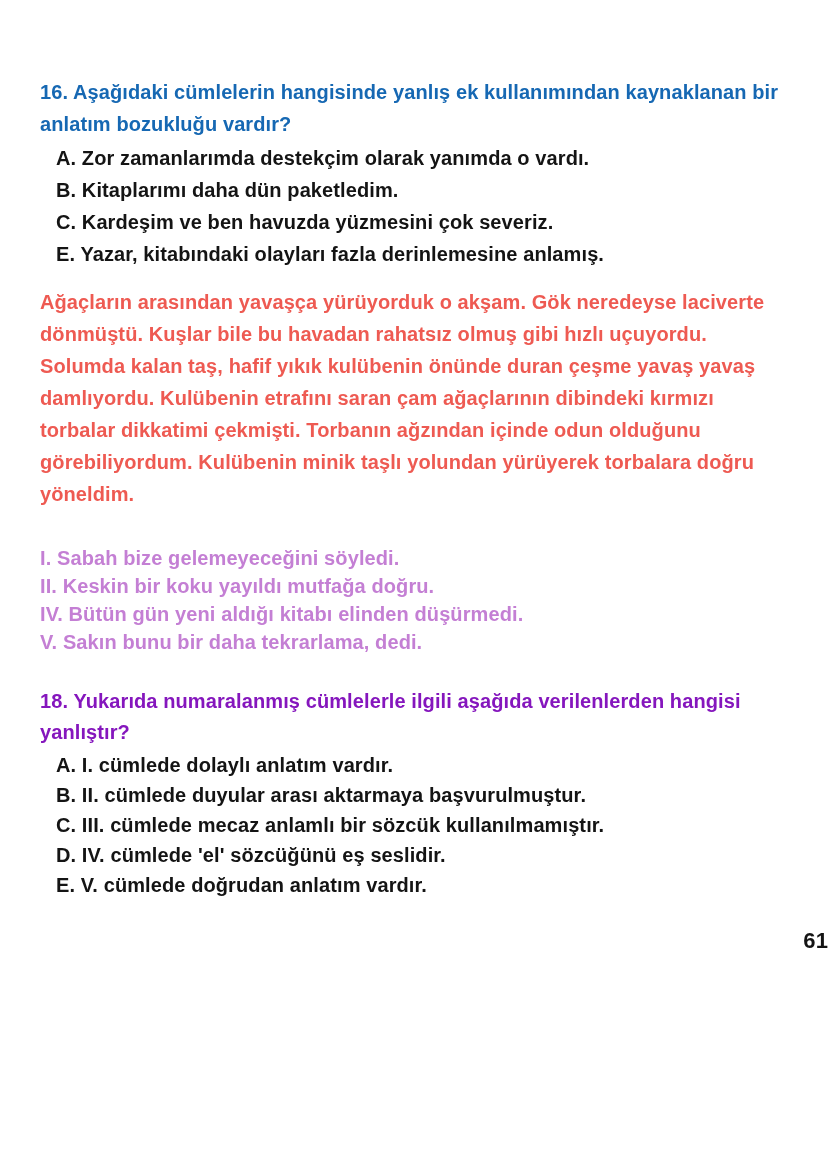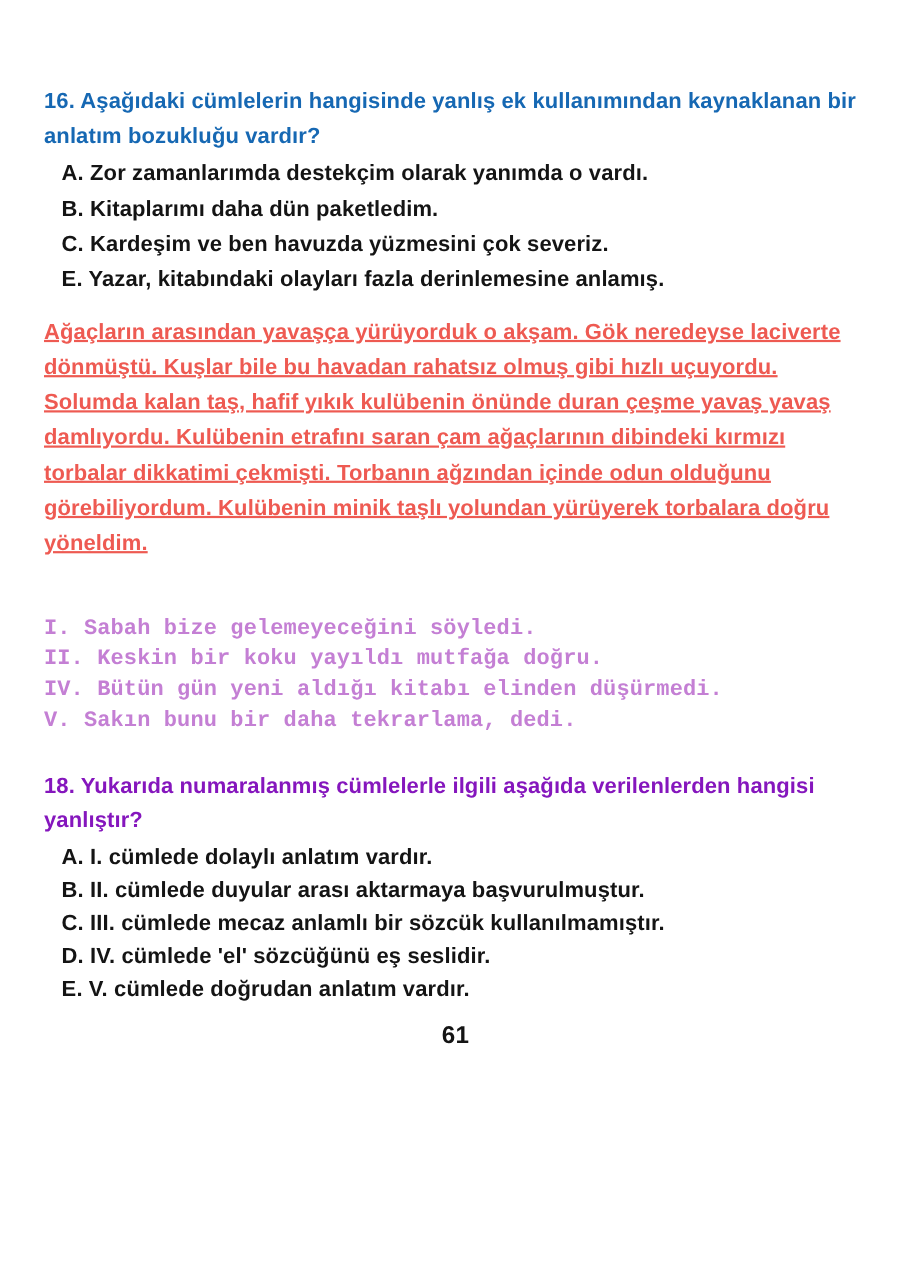--- a/index.html
+++ b/index.html
@@ -36,38 +36,36 @@
   }
   .options li {
     line-height: 32px;
     color: #141414;
   }
   .options--tight li { line-height: 30px; }
   .passage {
     margin: 16px 0 0 0;
     line-height: 32px;
     color: var(--passage-color, #ee5a52);
-    text-decoration: underline;
   }
   .block-gap-sm { margin-top: 16px; }
   .numbered-list {
-    margin: 48px 0 0 0;
+    margin: 34px 0 0 0;
     padding: 0;
     list-style: none;
     color: var(--numbered-color, #c47fd4);
-    font-family: Liberation Mono, monospace;
   }
   .numbered-list li { line-height: 28px; }
   .q18-block { margin-top: 30px; }
   .page-number {
     position: absolute;
     left: 0;
     right: 0;
     bottom: 20px;
-    text-align: center;
+    text-align: right;
     font-size: 22px;
     color: #141414;
   }
 </style>
 </head>
 <body>
 
 <div class="page" style="--q16-color: #1668b3; --q17-color: #d42015; --q18-color: #8516bd; --passage-color: #ee5a52; --numbered-color: #c47fd4;">
 
   <section>

